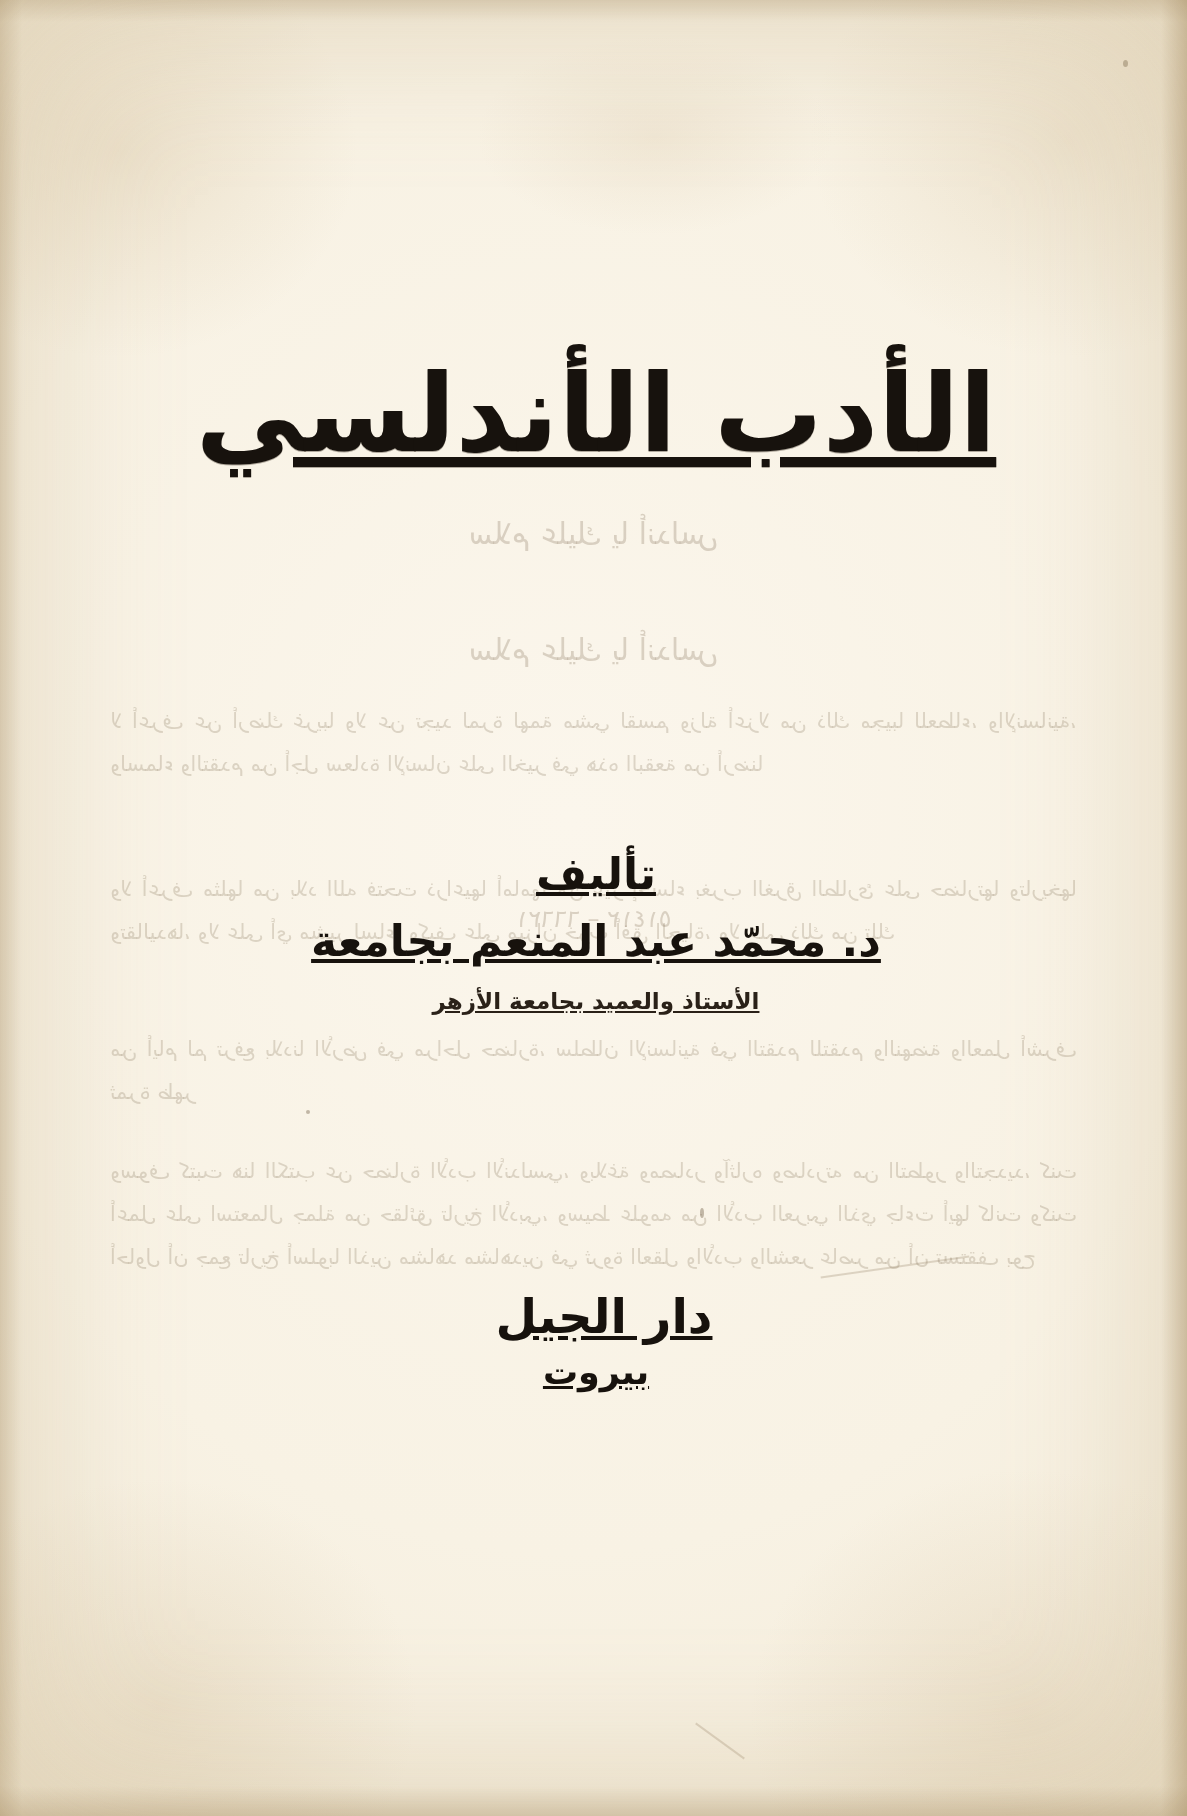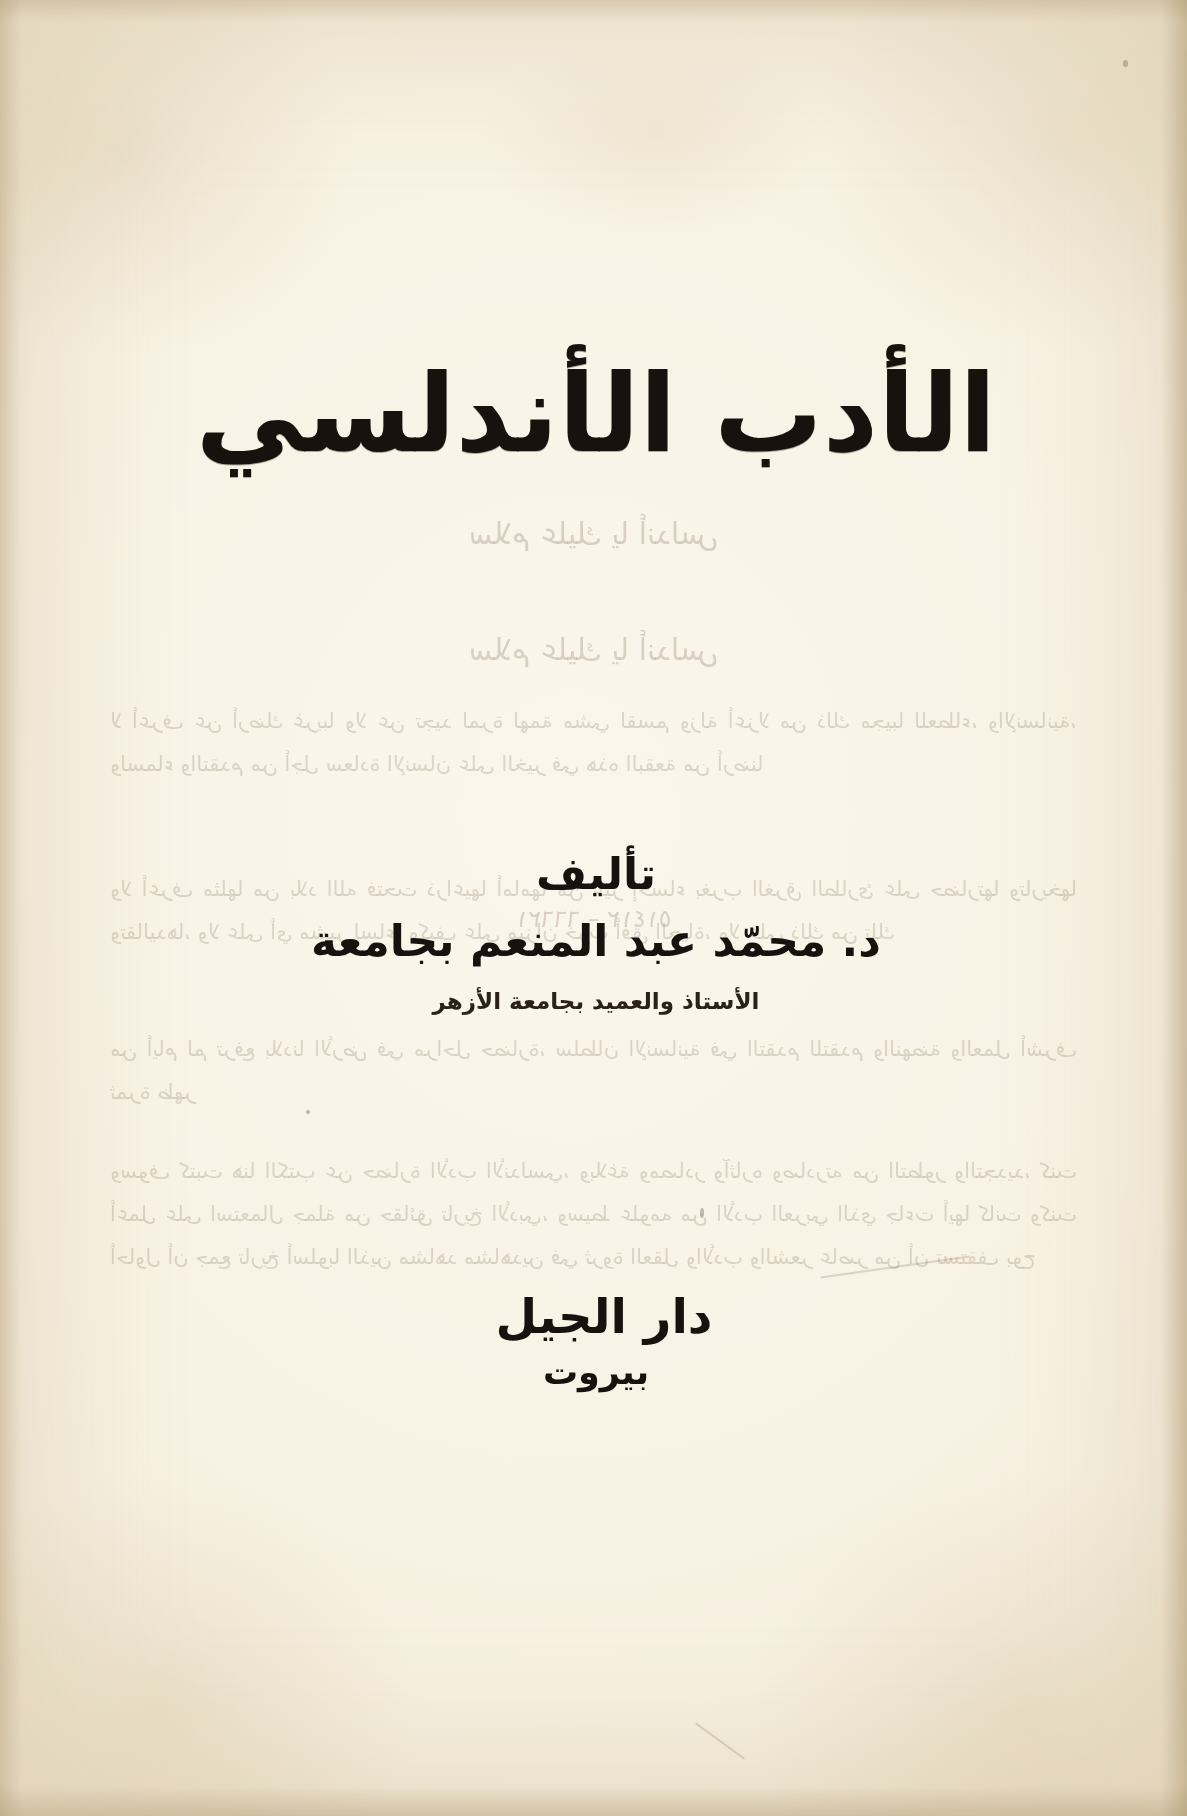--- a/index.html
+++ b/index.html
@@ -81,20 +81,21 @@
     pointer-events: none;
   }
 
   
   .fg {
     position: absolute;
     left: 5px; right: 0;
     text-align: center;
     color: #17120d;
     font-family: "DejaVu Sans", sans-serif;
+    text-decoration: underline;
   }
   .main-title {
     top: 352px;
     font-size: 108px;
     line-height: 1.15;
     font-weight: 700;
     letter-spacing: -2px;
     text-shadow: 0 1px 0 rgba(40,30,18,0.35);
   }
   .sub-title {

